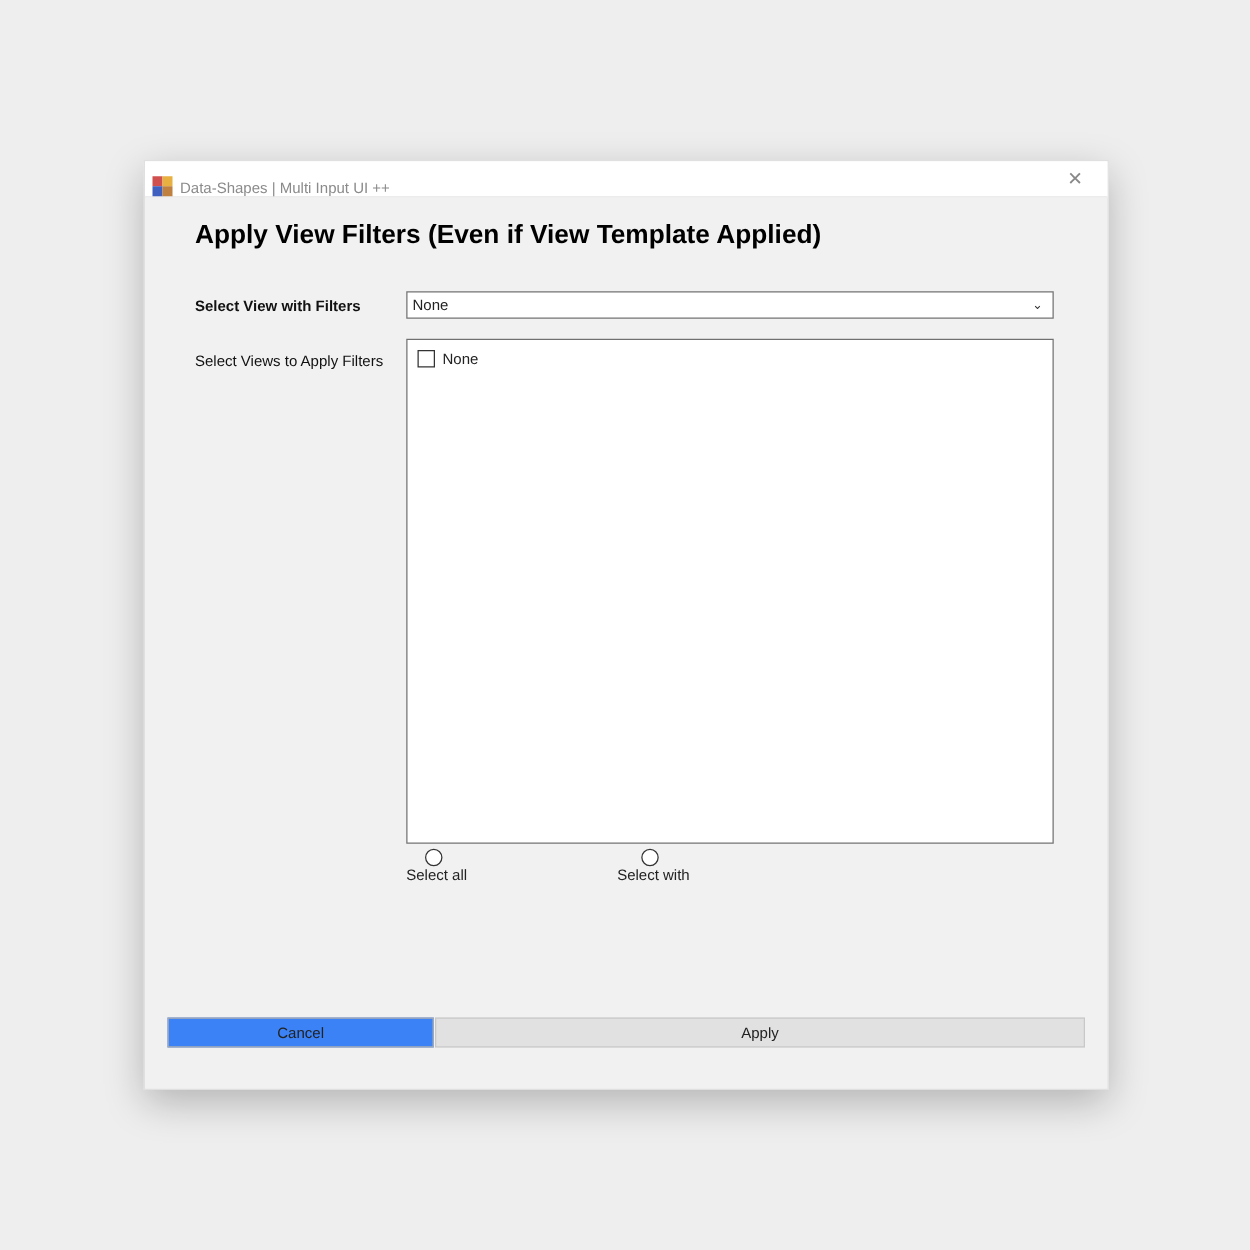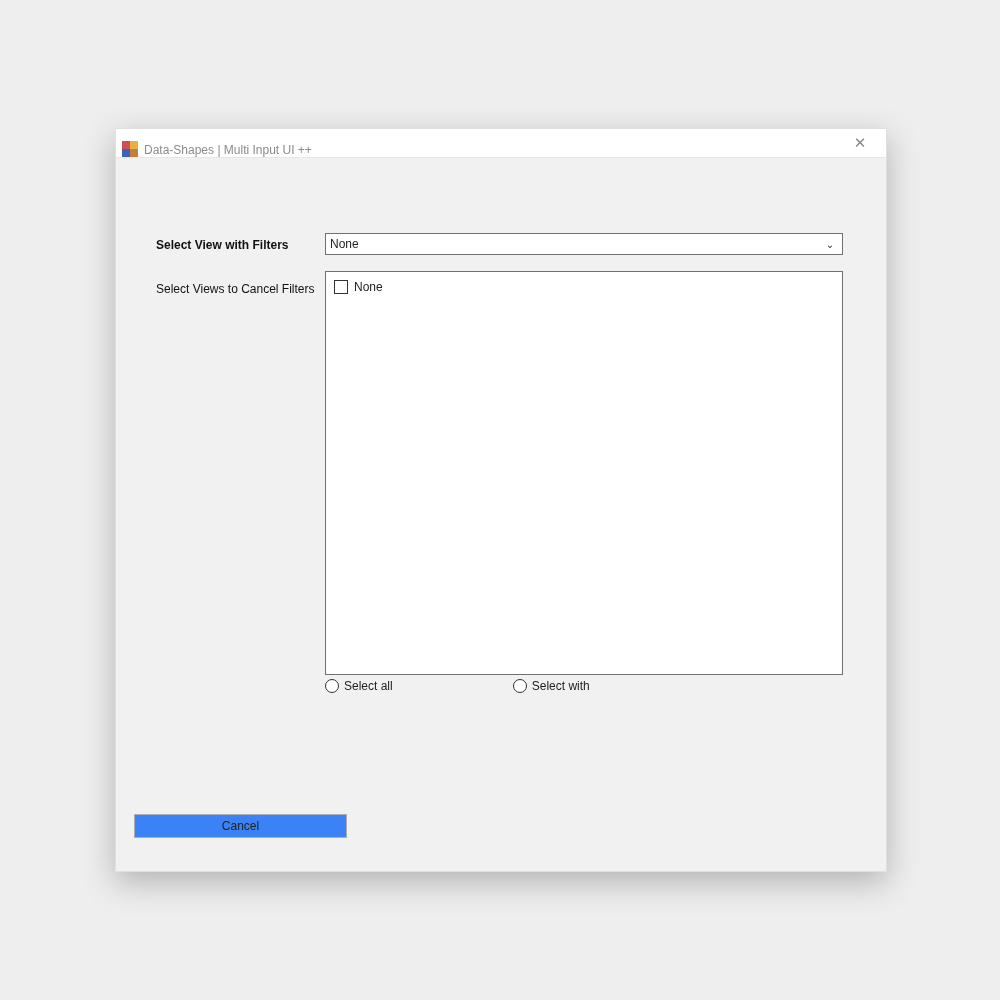--- a/index.html
+++ b/index.html
@@ -133,20 +133,21 @@
     left: 209px;
     top: 521px;
     display: flex;
     gap: 120px;
     font-size: 12px;
     align-items: center;
   }
   .radio-opt {
     display: flex;
     align-items: center;
+    flex-direction: column;
   }
   .radio-circle {
     width: 12px;
     height: 12px;
     border: 1px solid #333;
     border-radius: 50%;
     margin-right: 5px;
     background: #fff;
   }
 
@@ -192,23 +193,24 @@
     </div>
     <span class="title-text">Data-Shapes | Multi Input UI ++</span>
     <span class="spacer"></span>
     <div class="close-btn">
       <span>✕</span>
     </div>
   </div>
 
   <div class="client">
 
+    <div class="heading">Apply View Filters (Even if View Template Applied)</div>
 
     <div class="lbl lbl1">Select View with Filters</div>
-    <div class="lbl lbl2">Select Views to Cancel Filters</div>
+    <div class="lbl lbl2">Select Views to Apply Filters</div>
 
     <div class="dropdown">
       <span class="dd-text">None</span>
       <span class="dd-arrow">⌄</span>
     </div>
 
     <div class="listbox">
       <div class="list-item">
         <span class="chk"></span>
         <span>None</span>
@@ -223,16 +225,19 @@
       <div class="radio-opt">
         <span class="radio-circle"></span>
         <span>Select with</span>
       </div>
     </div>
 
     <div class="btn-row">
       <div class="btn btn-cancel">
         <span>Cancel</span>
       </div>
+      <div class="btn btn-apply">
+        <span>Apply</span>
+      </div>
     </div>
 
   </div>
 </div>
 
 </body></html>

